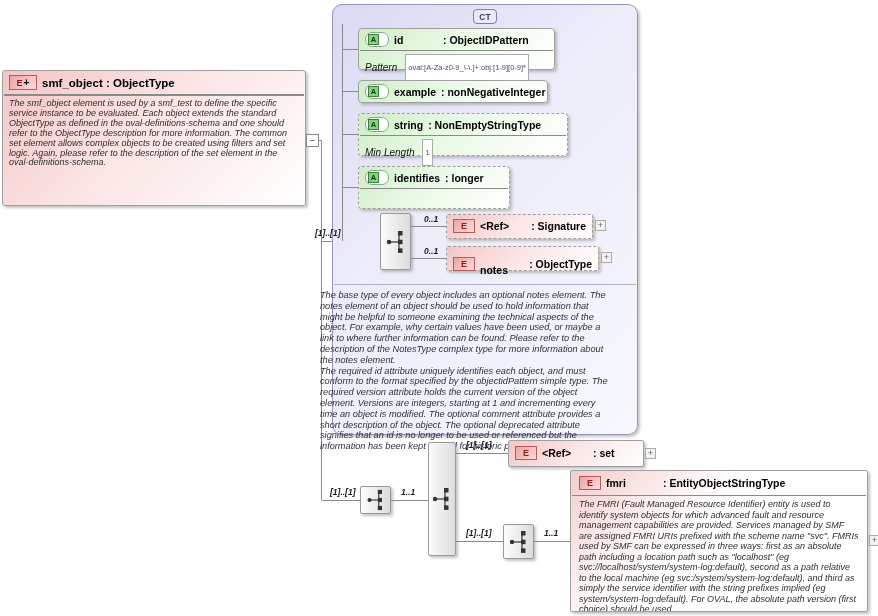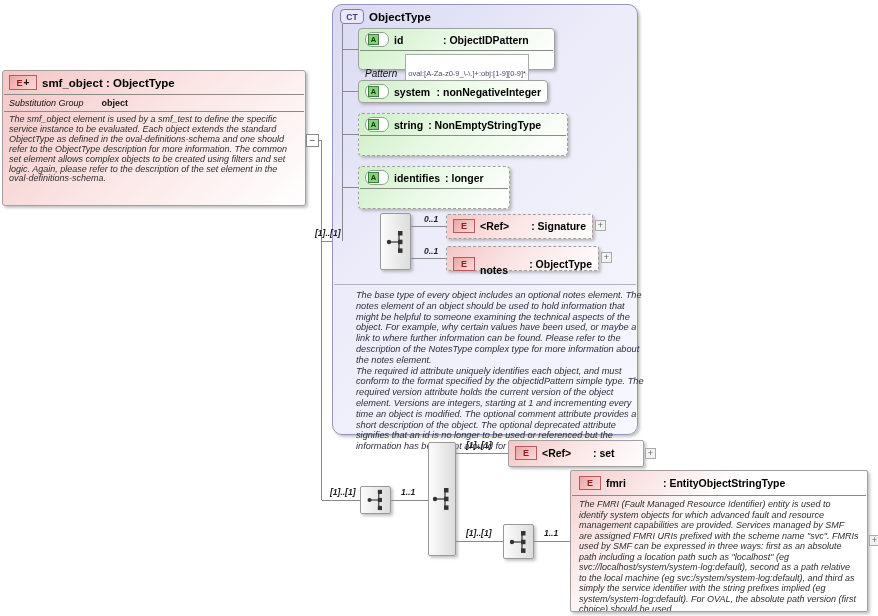--- a/index.html
+++ b/index.html
@@ -22,21 +22,21 @@
   .whitefade{background:linear-gradient(135deg,#f5cdcd 0%,#ffffff 40%);}
   
   .hdr{display:flex;align-items:center;gap:5px;padding:3px 6px;white-space:nowrap;}
   .hdr .name{font-weight:bold;font-size:10.5px;}
   .hdr .type{font-weight:bold;font-size:10.5px;}
   .bigname{font-weight:bold;font-size:11.5px;}
   .sep{height:1px;background:#8a8a8a;margin:0 1px;}
   .facet{display:flex;align-items:center;gap:8px;padding:3px 6px;white-space:nowrap;}
   .facet .flabel{font-style:italic;font-size:10px;color:#111;}
   .facet .fval{font-size:7.5px;color:#4a4a6a;border:1px solid #aaaaaa;background:#ffffff;
-               padding:14px 2px;line-height:9px;}
+               padding:8px 2px;line-height:9px;}
   .facet .fbold{font-size:8.5px;font-weight:bold;color:#111;}
   .desc{font-style:italic;color:#2e2e2e;}
   
   .eicon{display:inline-flex;align-items:center;justify-content:center;width:20px;height:12px;
          border:1px solid #b85a5a;background:linear-gradient(135deg,#eda3a3,#fbdcdc);
          color:#8d1f1f;font-size:9px;font-weight:bold;flex:0 0 auto;}
   .eplus{display:inline-flex;align-items:center;justify-content:center;gap:1px;width:26px;height:13px;
          border:1px solid #b85a5a;background:linear-gradient(135deg,#eda3a3,#fbdcdc);
          color:#8d1f1f;font-size:9px;font-weight:bold;flex:0 0 auto;}
   .eplus .pl{color:#111;font-size:10px;font-weight:bold;}
@@ -64,41 +64,37 @@
 
   <div class="nodebox pink" style="left:2px;top:70px;width:304px;height:136px;border-radius:3px;">
     <div class="hdr" style="padding:4px 6px;">
       <span class="eplus">
           <span>E</span>
           <span class="pl">+</span>
         </span>
       <span class="bigname">smf_object : ObjectType</span>
     </div>
     <div class="sep"></div>
-    <div class="facet" style="padding:3px 6px;">
-      <span class="flabel" style="font-size:9px;">Substitution Group</span>
-      <span class="fbold" style="font-size:9px;margin-left:10px;">object</span>
-    </div>
     <div class="sep"></div>
     <div class="desc" style="padding:3px 6px;font-size:9px;line-height:9.9px;">
       <div>The smf_object element is used by a smf_test to define the specific service instance to be evaluated. Each object extends the standard ObjectType as defined in the oval-definitions-schema and one should refer to the ObjectType description for more information. The common set element allows complex objects to be created using filters and set logic. Again, please refer to the description of the set element in the oval-definitions-schema.</div>
     </div>
   </div>
 
   <div class="toggle" style="left:306px;top:134px;">
       <span>−</span>
     </div>
 
   <div class="hline" style="left:319px;top:140px;width:3px;"></div>
   <div class="vline" style="left:321px;top:140px;height:360px;"></div>
   <div class="hline" style="left:322px;top:241px;width:58px;"></div>
   <div class="hline" style="left:322px;top:500px;width:38px;"></div>
 
   <div class="nodebox lavender" style="left:332px;top:4px;width:306px;height:431px;border-radius:10px;border-color:#9595bd;">
-    <div class="hdr" style="padding:4px 7px;">
+    <div class="hdr" style="padding:4px 7px;flex-direction:column;">
       <span class="cticon">CT</span>
       <span class="bigname">ObjectType</span>
     </div>
   </div>
 
   <div class="vline" style="left:342px;top:24px;height:217px;"></div>
   <div class="hline" style="left:343px;top:49px;width:15px;"></div>
   <div class="hline" style="left:343px;top:91px;width:15px;"></div>
   <div class="hline" style="left:343px;top:134px;width:15px;"></div>
   <div class="hline" style="left:343px;top:187px;width:15px;"></div>
@@ -116,34 +112,38 @@
       <span class="flabel">Pattern</span>
       <span class="fval">oval:[A-Za-z0-9_\-\.]+:obj:[1-9][0-9]*</span>
     </div>
   </div>
 
   <div class="nodebox green" style="left:358px;top:80px;width:190px;height:23px;">
     <div class="hdr">
       <span class="aicon">
           <span class="sq">A</span>
         </span>
-      <span class="name nmw" style="width:50px;">system</span>
+      <span class="name nmw" style="width:50px;">example</span>
       <span class="type">: nonNegativeInteger</span>
     </div>
   </div>
 
   <div class="nodebox green dashed" style="left:358px;top:113px;width:210px;height:43px;">
     <div class="hdr">
       <span class="aicon">
           <span class="sq">A</span>
         </span>
       <span class="name">string</span>
       <span class="type">: NonEmptyStringType</span>
     </div>
     <div class="sep"></div>
+    <div class="facet">
+      <span class="flabel">Min Length</span>
+      <span class="fval">1</span>
+    </div>
   </div>
 
   <div class="nodebox green dashed" style="left:358px;top:166px;width:152px;height:43px;">
     <div class="hdr">
       <span class="aicon">
           <span class="sq">A</span>
         </span>
       <span class="name">identifies</span>
       <span class="type">: longer</span>
     </div>
@@ -183,21 +183,21 @@
       <span class="eicon">E</span>
       <span class="name nmw" style="width:48px;margin-top:13px;">notes</span>
       <span class="type">: ObjectType</span>
     </div>
   </div>
   <div class="plus" style="left:601px;top:252px;">
       <span>+</span>
     </div>
 
   <div class="hline" style="left:334px;top:284px;width:302px;background:#b0b0c8;"></div>
-  <div class="desc abs" style="left:356px;top:290px;width:292px;font-size:9.2px;line-height:10.8px;color:#2e2e3e;">
+  <div class="desc abs" style="left:320px;top:290px;width:292px;font-size:9.2px;line-height:10.8px;color:#2e2e3e;">
     <div>The base type of every object includes an optional notes element. The notes element of an object should be used to hold information that might be helpful to someone examining the technical aspects of the object. For example, why certain values have been used, or maybe a link to where further information can be found. Please refer to the description of the NotesType complex type for more information about the notes element.</div>
     <div>The required id attribute uniquely identifies each object, and must conform to the format specified by the objectidPattern simple type. The required version attribute holds the current version of the object element. Versions are integers, starting at 1 and incrementing every time an object is modified. The optional comment attribute provides a short description of the object. The optional deprecated attribute signifies that an id is no longer to be used or referenced but the information has been kept around for historic purposes.</div>
   </div>
 
   <div class="occ" style="left:330px;top:487px;">[1]..[1]</div>
   <div class="nodebox graybox comp" style="left:360px;top:486px;width:31px;height:28px;border-radius:2px;border-color:#999;">
     <svg width="22" height="24" viewBox="0 0 22 26">
       <circle cx="4" cy="13" r="2.2" fill="#333"></circle>
       <line x1="5" y1="13" x2="14" y2="13" stroke="#333" stroke-width="1.2"></line>
       <line x1="14" y1="4" x2="14" y2="22" stroke="#333" stroke-width="1.2"></line>

